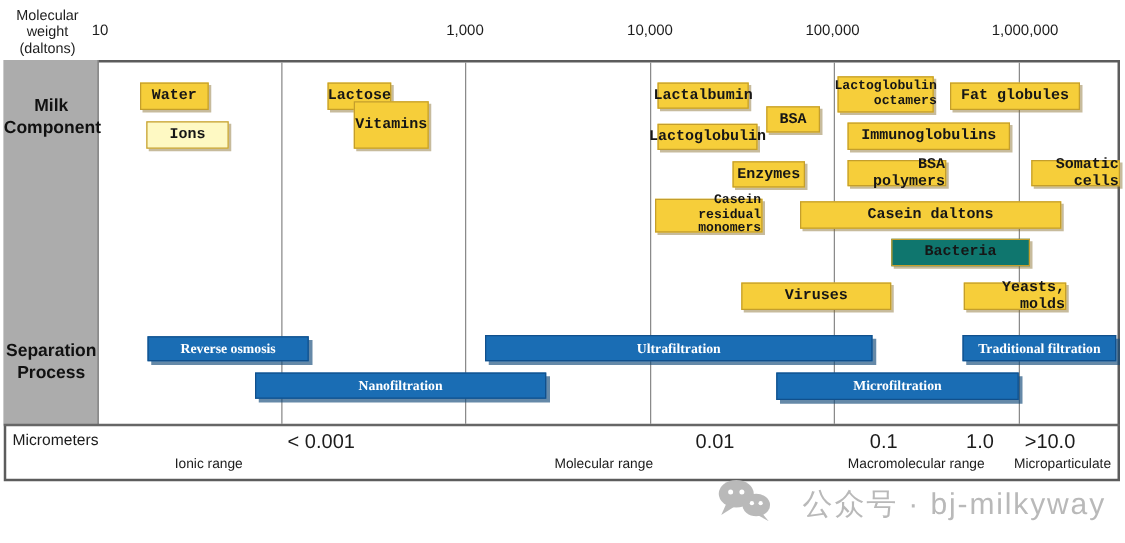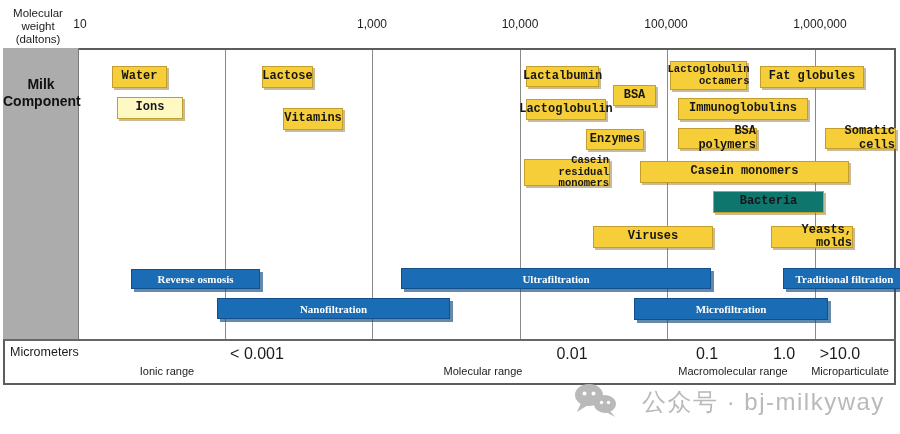--- a/index.html
+++ b/index.html
@@ -21,21 +21,21 @@
   
   .comp{position:absolute;display:flex;align-items:center;justify-content:center;
         text-align:right;box-sizing:border-box;white-space:pre-line;
         font-family:Liberation Mono, monospace;font-weight:bold;font-size:12px;line-height:1.12;
         color:#161616;border:1px solid #c49e2c;box-shadow:2px 2px 0 rgba(130,105,35,.45);}
   .comp.small{font-size:10.5px;}
   
   .proc{position:absolute;display:flex;align-items:center;justify-content:center;
         box-sizing:border-box;font-family:"Liberation Serif",serif;font-weight:bold;
         font-size:11px;color:#ffffff;border:1px solid #11508c;
-        box-shadow:3px 3px 0 rgba(18,74,122,.65);margin-left:13px;}
+        box-shadow:3px 3px 0 rgba(18,74,122,.65);}
   
   #micrometers-label{position:absolute;left:10px;top:345px;font-size:12.5px;color:#1c1c1c;}
   .tick-bottom{position:absolute;top:345px;transform:translateX(-50%);font-size:16px;color:#1c1c1c;}
   .range-label{position:absolute;top:365px;transform:translateX(-50%);font-size:11px;color:#1c1c1c;white-space:nowrap;}
   
   #watermark{position:absolute;left:574px;top:383px;display:flex;align-items:center;gap:24px;}
   #watermark-text{font-size:24px;letter-spacing:1.5px;color:#b9b9b9;}
 </style>
 </head>
 <body>
@@ -58,38 +58,40 @@
   <div id="gridlines">
       <div class="gridline" style="left: 225px; background: rgb(138, 138, 138);"></div>
       <div class="gridline" style="left: 372px; background: rgb(138, 138, 138);"></div>
       <div class="gridline" style="left: 520px; background: rgb(138, 138, 138);"></div>
       <div class="gridline" style="left: 667px; background: rgb(138, 138, 138);"></div>
       <div class="gridline" style="left: 815px; background: rgb(138, 138, 138);"></div>
     </div>
   <div id="sidebar"></div>
   <div class="side-label" style="top:76px;">Milk
 Component</div>
+  <div class="side-label" style="top:272px;">Separation
+Process</div>
   <div id="divider"></div>
 
   <div id="components">
       <div class="comp" style="left: 112px; top: 66px; width: 55px; height: 22px; background: rgb(246, 206, 58);">Water</div>
       <div class="comp" style="left: 117px; top: 97px; width: 66px; height: 22px; background: #fef9c3;">Ions</div>
       <div class="comp" style="left: 262px; top: 66px; width: 51px; height: 22px; background: rgb(246, 206, 58);">Lactose</div>
-      <div class="comp" style="left: 283px; top: 108px; width: 60px; height: 22px; background: rgb(246, 206, 58);">Vitamins</div>
+      <div class="comp" style="left: 283px; top: 81px; width: 60px; height: 38px; background: rgb(246, 206, 58);">Vitamins</div>
       <div class="comp" style="left: 526px; top: 66px; width: 73px; height: 21px; background: rgb(246, 206, 58);">Lactalbumin</div>
       <div class="comp" style="left: 613px; top: 85px; width: 43px; height: 21px; background: rgb(246, 206, 58);">BSA</div>
       <div class="comp" style="left: 526px; top: 99px; width: 80px; height: 21px; background: rgb(246, 206, 58);">Lactoglobulin</div>
       <div class="comp" style="left: 586px; top: 129px; width: 58px; height: 21px; background: rgb(246, 206, 58);">Enzymes</div>
       <div class="comp small" style="left: 524px; top: 159px; width: 86px; height: 27px; background: rgb(246, 206, 58);">Casein residual
 monomers</div>
       <div class="comp small" style="left: 670px; top: 61px; width: 77px; height: 29px; background: rgb(246, 206, 58);">Lactoglobulin
 octamers</div>
       <div class="comp" style="left: 678px; top: 98px; width: 130px; height: 22px; background: rgb(246, 206, 58);">Immunoglobulins</div>
       <div class="comp" style="left: 678px; top: 128px; width: 79px; height: 21px; background: rgb(246, 206, 58);">BSA polymers</div>
-      <div class="comp" style="left: 640px; top: 161px; width: 209px; height: 22px; background: rgb(246, 206, 58);">Casein monomers</div>
+      <div class="comp" style="left: 640px; top: 161px; width: 209px; height: 22px; background: rgb(246, 206, 58);">Casein daltons</div>
       <div class="comp" style="left: 713px; top: 191px; width: 111px; height: 22px; background: #0f766e;">Bacteria</div>
       <div class="comp" style="left: 593px; top: 226px; width: 120px; height: 22px; background: rgb(246, 206, 58);">Viruses</div>
       <div class="comp" style="left: 771px; top: 226px; width: 82px; height: 22px; background: rgb(246, 206, 58);">Yeasts, molds</div>
       <div class="comp" style="left: 760px; top: 66px; width: 104px; height: 22px; background: rgb(246, 206, 58);">Fat globules</div>
       <div class="comp" style="left: 825px; top: 128px; width: 71px; height: 21px; background: rgb(246, 206, 58);">Somatic cells</div>
     </div>
   <div id="processes">
       <div class="proc" style="left: 118px; top: 269px; width: 129px; height: 20px; background: rgb(26, 109, 180);">Reverse osmosis</div>
       <div class="proc" style="left: 204px; top: 298px; width: 233px; height: 21px; background: rgb(26, 109, 180);">Nanofiltration</div>
       <div class="proc" style="left: 388px; top: 268px; width: 310px; height: 21px; background: rgb(26, 109, 180);">Ultrafiltration</div>

